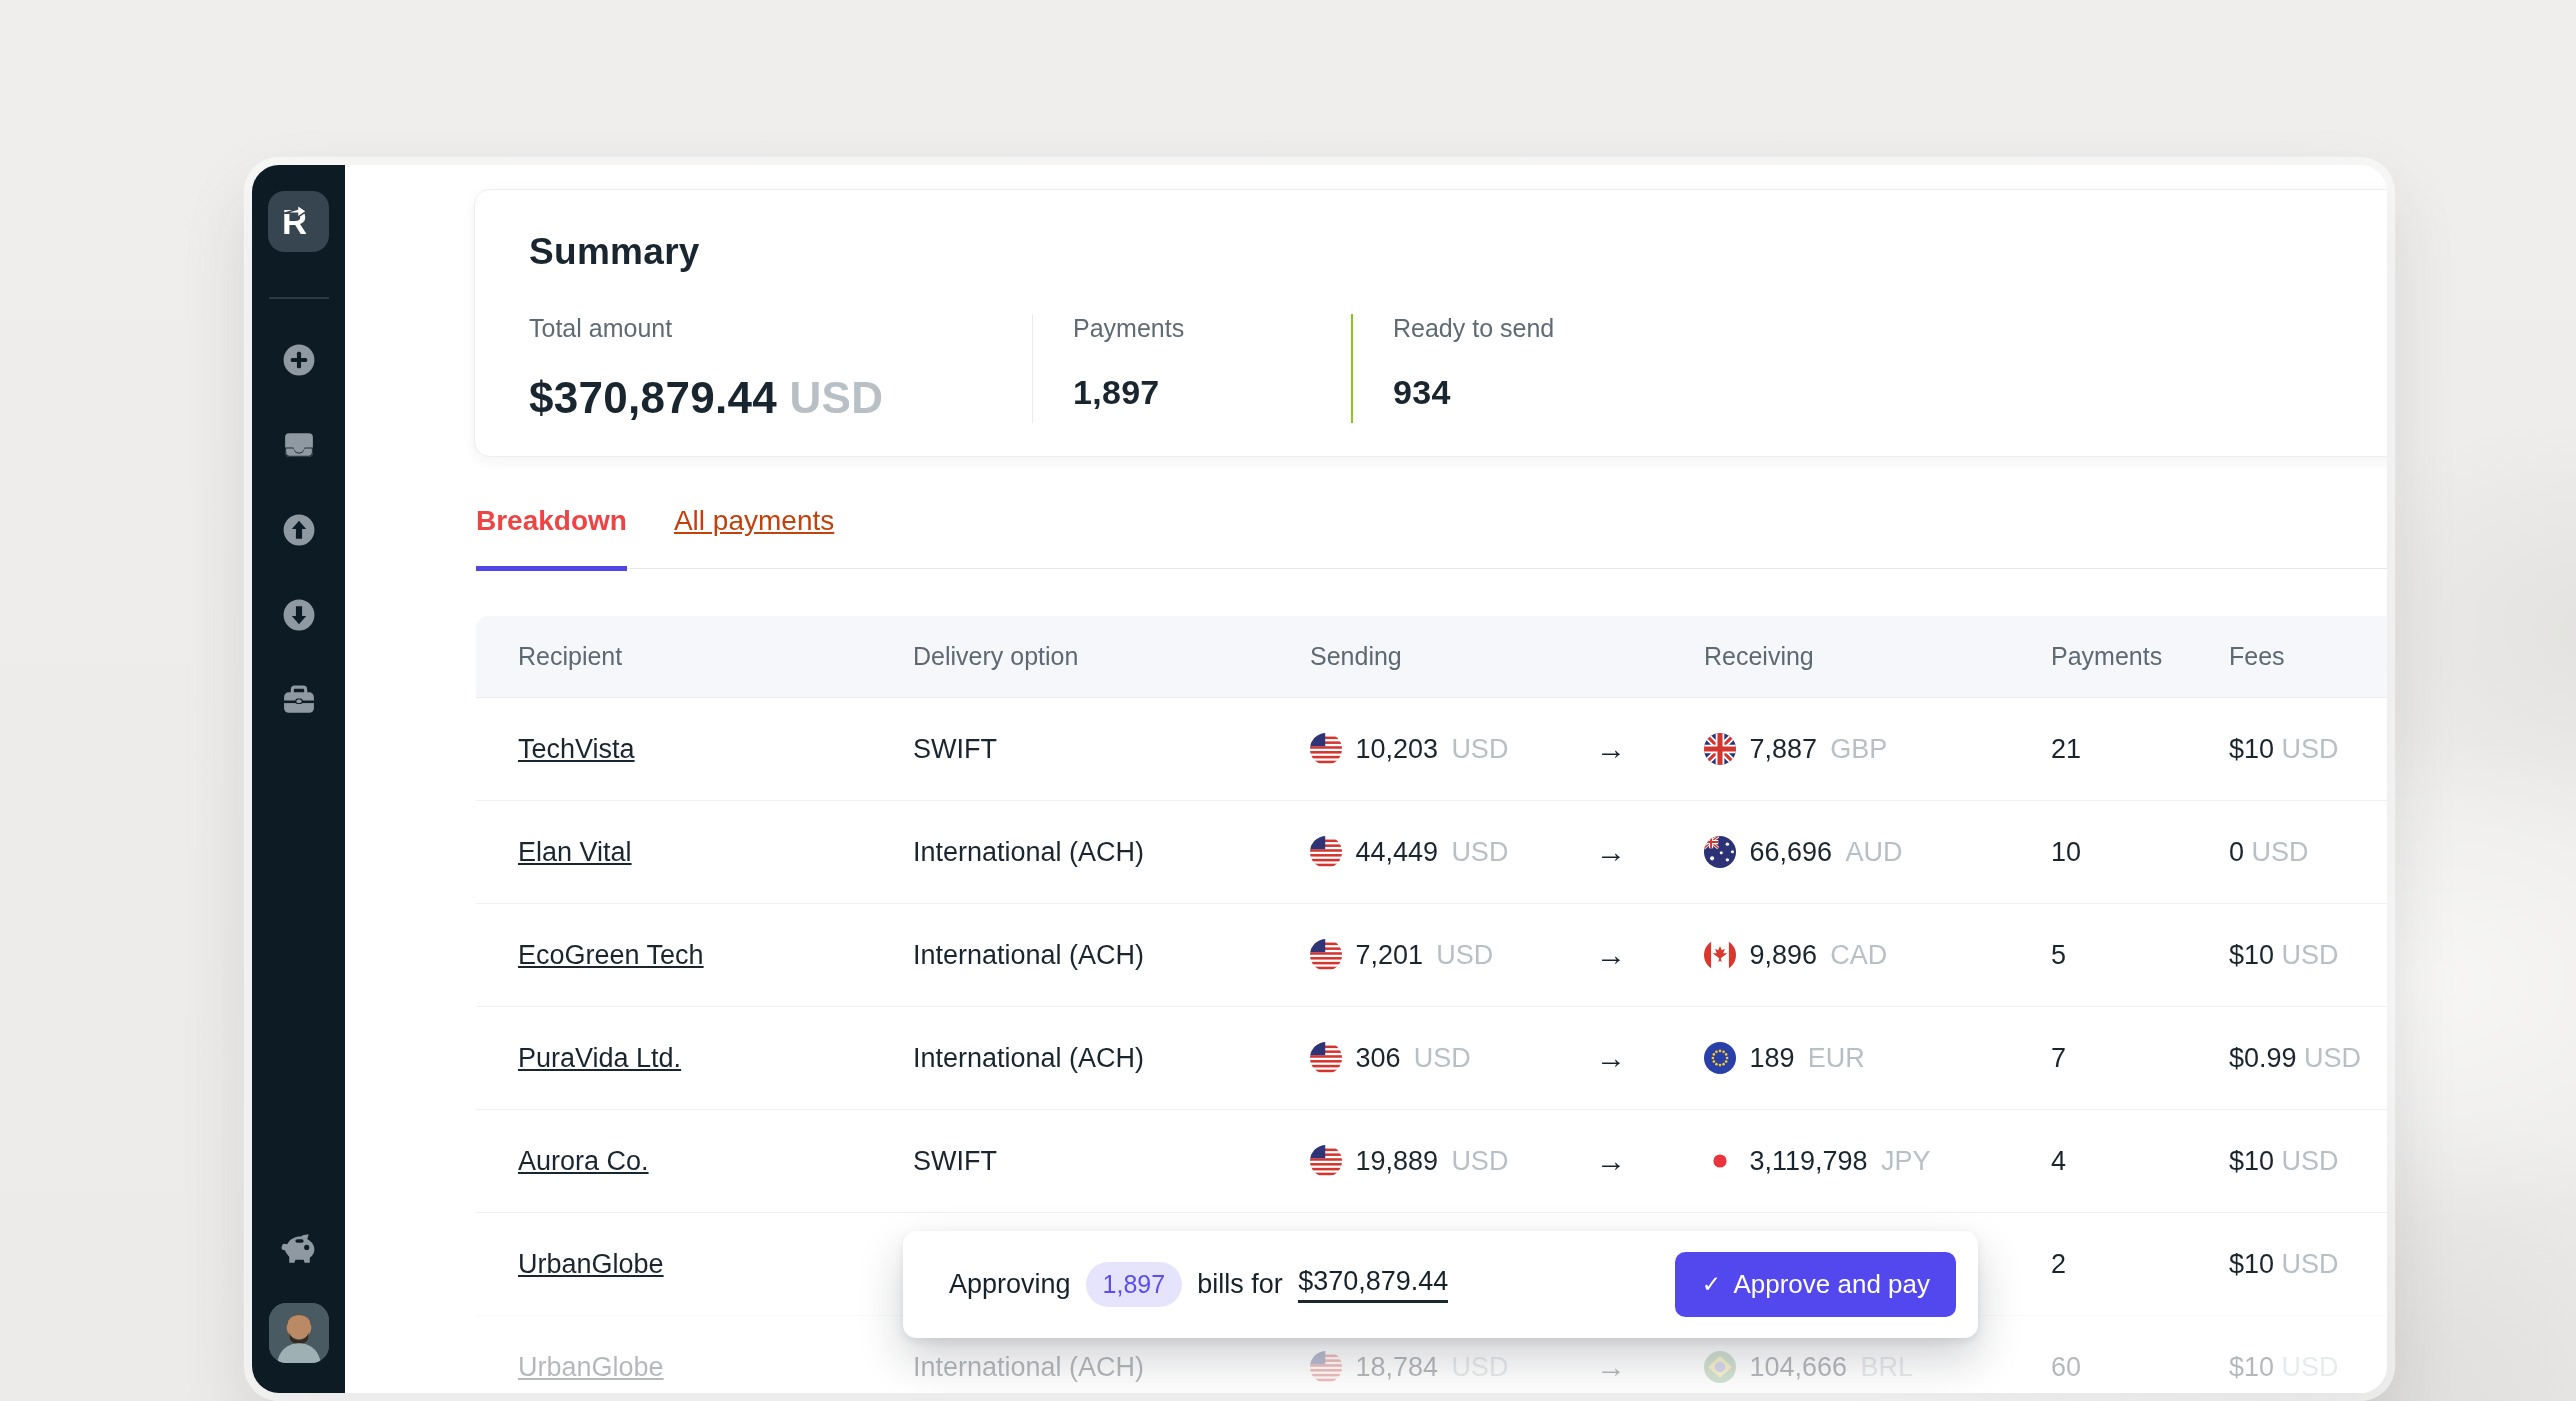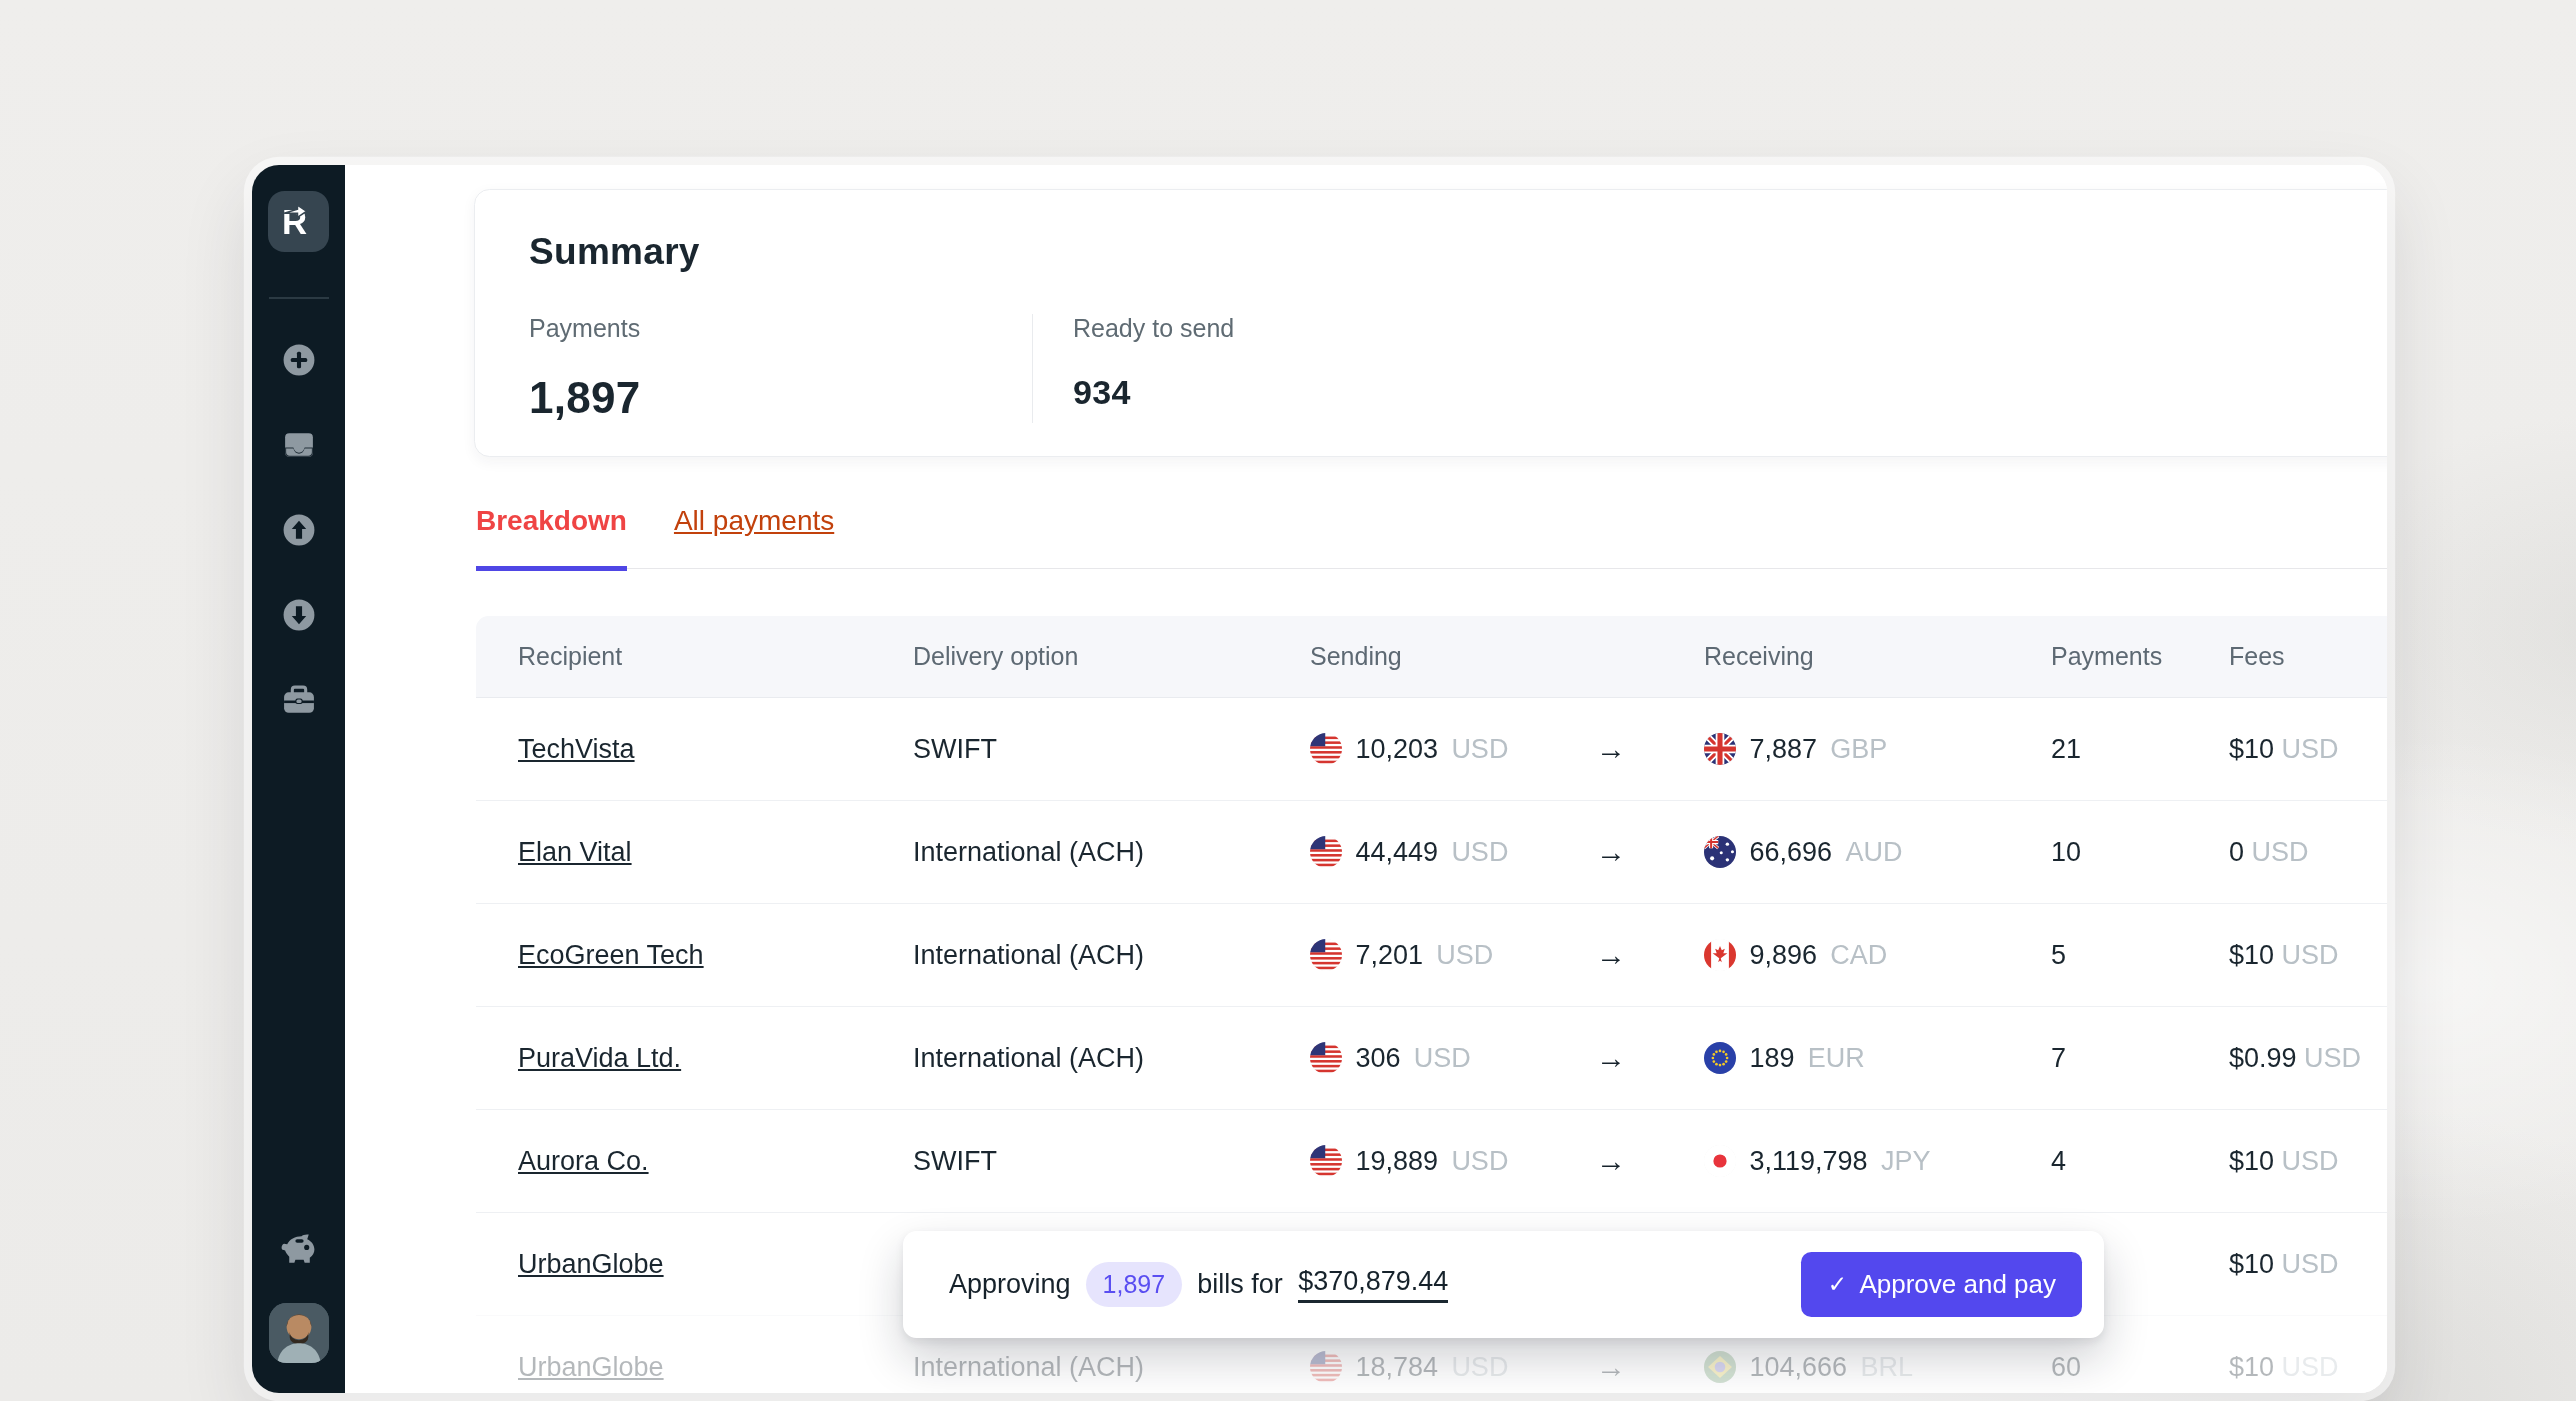--- a/index.html
+++ b/index.html
@@ -59,21 +59,21 @@
   .row{display:grid;grid-template-columns:437px 397px 286px 108px 347px 178px 210px;align-items:center;height:102px;font-size:27px;color:#1a262f;background:#fff;cursor:pointer;}
   .row + .row{border-top:1px solid #eef0f3;}
   .row .c1{padding-left:42px;font-weight:500;text-decoration:underline;}
   .cell-flex{display:flex;align-items:flex-end;gap:13.4px;}
   .cur{color:#b8c0c6;}
   .arrow{font-size:30px;color:#16222b;}
   .flag{width:32px;height:32px;border-radius:50%;flex:0 0 32px;box-shadow:inset 0 0 0 0.5px rgba(0,0,0,.06);}
   .row.faded{opacity:.32;}
 
   
-  .approve-bar{position:absolute;left:558px;top:1066px;width:1201px;height:107px;background:#fff;border-radius:13.4px;
+  .approve-bar{position:absolute;left:558px;top:1066px;width:1075px;height:107px;background:#fff;border-radius:13.4px;
     box-shadow:0 3.1px 8.2px rgba(20,25,40,.08), 0 20.6px 46px rgba(20,25,40,.20);display:flex;align-items:center;z-index:5;padding:0;box-sizing:border-box;}
   .approve-text{display:flex;align-items:center;gap:15.5px;margin-left:46px;font-size:27px;color:#16222b;}
   .count-pill{background:#e6e4fd;color:#5a4ef1;font-size:25px;font-weight:500;border-radius:24px;padding:8.2px 16.5px;}
   .approve-amount{font-weight:500;border-bottom:3.1px solid #1b2830;padding-bottom:3.1px;cursor:pointer;}
   .approve-btn{margin-left:auto;margin-right:21.6px;width:281px;height:65px;background:#5348ee;border:none;border-radius:10.3px;color:#fff;
     font-size:26px;font-weight:500;display:flex;align-items:center;justify-content:center;gap:12.4px;cursor:pointer;font-family:inherit;}
   .check{font-size:23px;}
 </style>
 </head>
 <body>
@@ -143,20 +143,24 @@
             </svg></div>
         </div>
     </div>
 
     <div class="main">
 
       <div class="summary-card">
         <div class="summary-title">Summary</div>
         <div class="stats" id="stats">
             <div class="stat">
+              <div class="lbl">Total amount</div>
+                 <div class="val"><span class="num">$370,879.44</span> <span class="sfx">USD</span></div>
+            </div>
+            <div class="stat">
               <div class="lbl">Payments</div>
                  <div class="val"><span class="num">1,897</span></div>
             </div>
             <div class="stat">
               <div class="lbl">Ready to send</div>
                  <div class="val"><span class="num">934</span></div>
             </div>
           </div>
       </div>
 

